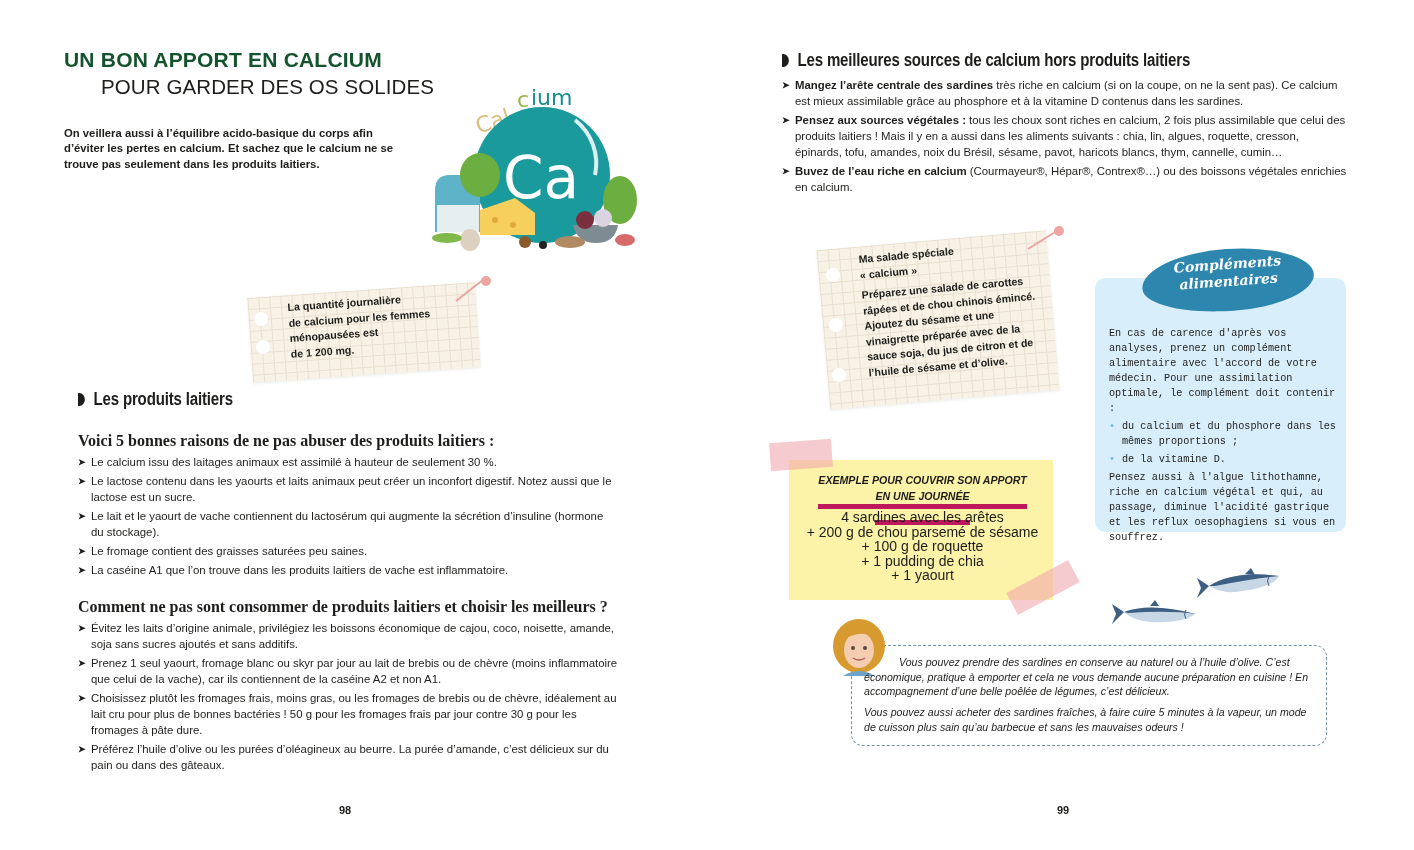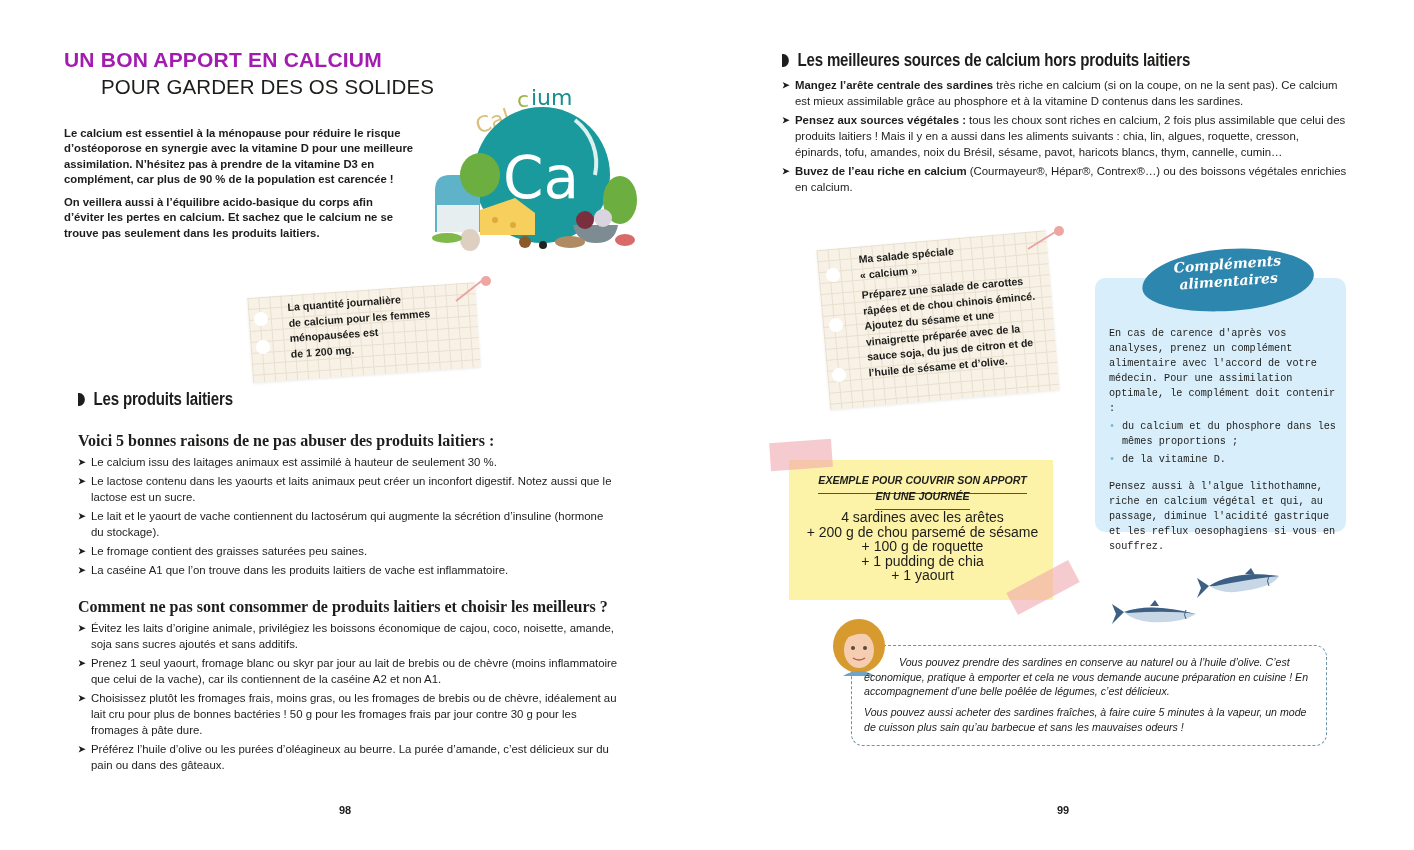--- a/index.html
+++ b/index.html
@@ -1,21 +1,21 @@
 <!DOCTYPE html>
 <html><head>
 <meta charset="utf-8">
 <style>
   * { box-sizing: border-box; margin: 0; padding: 0; }
   html, body { width: 1414px; height: 850px; background: #ffffff; overflow: hidden; }
   body { position: relative; font-family: "Liberation Sans", sans-serif; color: #1d1d1b; }
   .abs { position: absolute; }
 
   
-  .title1 { left: 64px; top: 48px; font-size: 21px; font-weight: 900; letter-spacing: 0.2px; color: #a21caf; }
+  .title1 { left: 64px; top: 48px; font-size: 21px; font-weight: 900; letter-spacing: 0.2px; color: #14532d; }
   .title2 { left: 64px; top: 75px; font-size: 20.5px; font-weight: 400; letter-spacing: 0.1px; color: #1d1d1b; margin-left: 37px; }
   .intro { left: 64px; top: 126px; width: 350px; font-size: 11.3px; font-weight: 700; line-height: 15.3px; }
   .intro p { margin-bottom: 8px; }
 
   .calcium-illus { left: 425px; top: 80px; width: 220px; height: 175px; }
 
   .note { background: #f8f2e6; background-image:
             linear-gradient(#e8dfcf 1px, transparent 1px),
             linear-gradient(90deg, #e8dfcf 1px, transparent 1px);
           background-size: 11px 11px; box-shadow: 0 1px 3px rgba(0,0,0,0.08); }
@@ -48,50 +48,49 @@
 
   .note2 { left: 823px; top: 240px; width: 230px; height: 160px; transform: rotate(-5deg); }
   .note2-text { left: 858px; top: 252px; width: 175px; font-size: 10.6px; font-weight: 600; line-height: 15.5px; transform: rotate(-5deg); transform-origin: left top; }
   .note2-text .nt-title { font-weight: 800; margin-bottom: 5px; }
 
   .comp-box { left: 1095px; top: 278px; width: 251px; height: 254px; background: #d9eefb; border-radius: 10px; }
   .comp-bubble { left: 1142px; top: 249px; width: 172px; height: 62px; background: #2d86ad; border-radius: 50% 50% 48% 52% / 55% 50% 50% 45%; transform: rotate(-4deg); }
   .comp-title { left: 1142px; top: 256px; width: 172px; text-align: center; color: #fff; font-family: "DejaVu Serif", serif; font-style: italic; font-weight: 700; font-size: 14px; line-height: 17px; transform: rotate(-4deg); }
   .comp-body { left: 1109px; top: 326px; width: 232px; font-family: Liberation Mono, monospace; font-size: 10.2px; line-height: 15px; color: #1d1d1b; }
   .comp-body p { margin-bottom: 3px; }
-  .comp-body ul { list-style: none; margin-bottom: 12px; }
+  .comp-body ul { list-style: none; margin-bottom: 3px; }
   .comp-body li { position: relative; padding-left: 13px; margin-bottom: 3px; }
   .comp-body li::before { content: "•"; position: absolute; left: 0; color: #6cb8d8; }
 
   .tape { background: rgba(238,160,170,0.55); }
   .tape1 { left: 770px; top: 441px; width: 62px; height: 28px; transform: rotate(-4deg); }
   .tape2 { left: 1008px; top: 575px; width: 70px; height: 25px; transform: rotate(-28deg); }
 
   .example-box { left: 789px; top: 460px; width: 264px; height: 140px; background: #fdf3a8; }
   .ex-title { left: 800px; top: 472px; width: 245px; text-align: center; font-size: 10.6px; font-weight: 900; font-style: italic; line-height: 16px; }
-  .ex-title span { border-bottom: 1px solid #be185d; padding-bottom: 7px; }
+  .ex-title span { border-bottom: 5px solid #be185d; padding-bottom: 18px; }
   .ex-items { left: 800px; top: 510px; width: 245px; text-align: center; font-size: 14px; line-height: 14.6px; }
 
   .fish1 { left: 1195px; top: 566px; width: 88px; height: 34px; }
   .fish2 { left: 1110px; top: 598px; width: 90px; height: 30px; }
 
   .tip-box { left: 851px; top: 645px; width: 476px; height: 101px; border: 1.3px dashed #6c93a8; border-radius: 12px; }
   .tip-text { left: 864px; top: 655px; width: 456px; font-size: 10.6px; font-style: italic; line-height: 14.7px; }
   .tip-text p { margin-bottom: 6px; }
   .tip-text .indent { text-indent: 35px; }
   .avatar { left: 831px; top: 618px; width: 56px; height: 60px; }
 </style>
 </head>
 <body>
 
 <div class="abs title1">UN BON APPORT EN CALCIUM</div>
 <div class="abs title2">POUR GARDER DES OS SOLIDES</div>
 
 <div class="abs intro">
-  <p>Le calcium est essentiel à la ménopause pour réduire le risque d’ostéoporose en synergie avec la vitamine D pour une meilleure assimilation. N’hésitez pas à prendre de la vitamine D3 en complément, car plus de 90 % de la population est carencée !</p>
   <p>On veillera aussi à l’équilibre acido-basique du corps afin d’éviter les pertes en calcium. Et sachez que le calcium ne se trouve pas seulement dans les produits laitiers.</p>
 </div>
 
 <svg class="abs calcium-illus" viewBox="0 0 220 175">
   <text x="50" y="48" font-family="DejaVu Sans, sans-serif" font-size="22" fill="#d9bf7c" transform="rotate(-18 70 40)">Cal</text>
   <text x="92" y="27" font-family="DejaVu Sans, sans-serif" font-size="22" fill="#9bb44a">c</text>
   <text x="106" y="25" font-family="DejaVu Sans, sans-serif" font-size="22" fill="#1a8f8f">ium</text>
   <circle cx="117" cy="95" r="68" fill="#1a9a9c"></circle>
   <path d="M150 40 A55 55 0 0 1 170 95" stroke="#ffffff" stroke-width="4" fill="none" opacity="0.85"></path>
   <text x="78" y="118" font-family="DejaVu Sans, sans-serif" font-size="58" fill="#ffffff">Ca</text>

